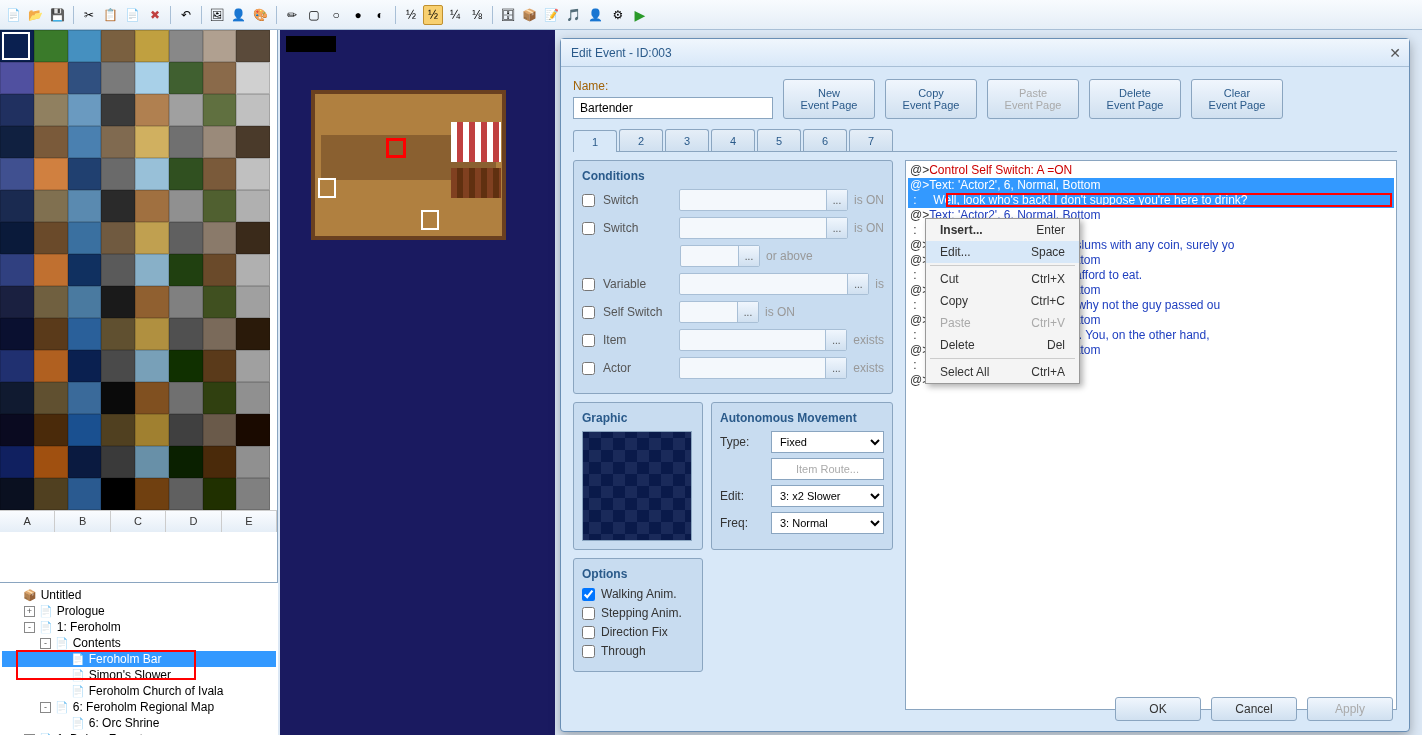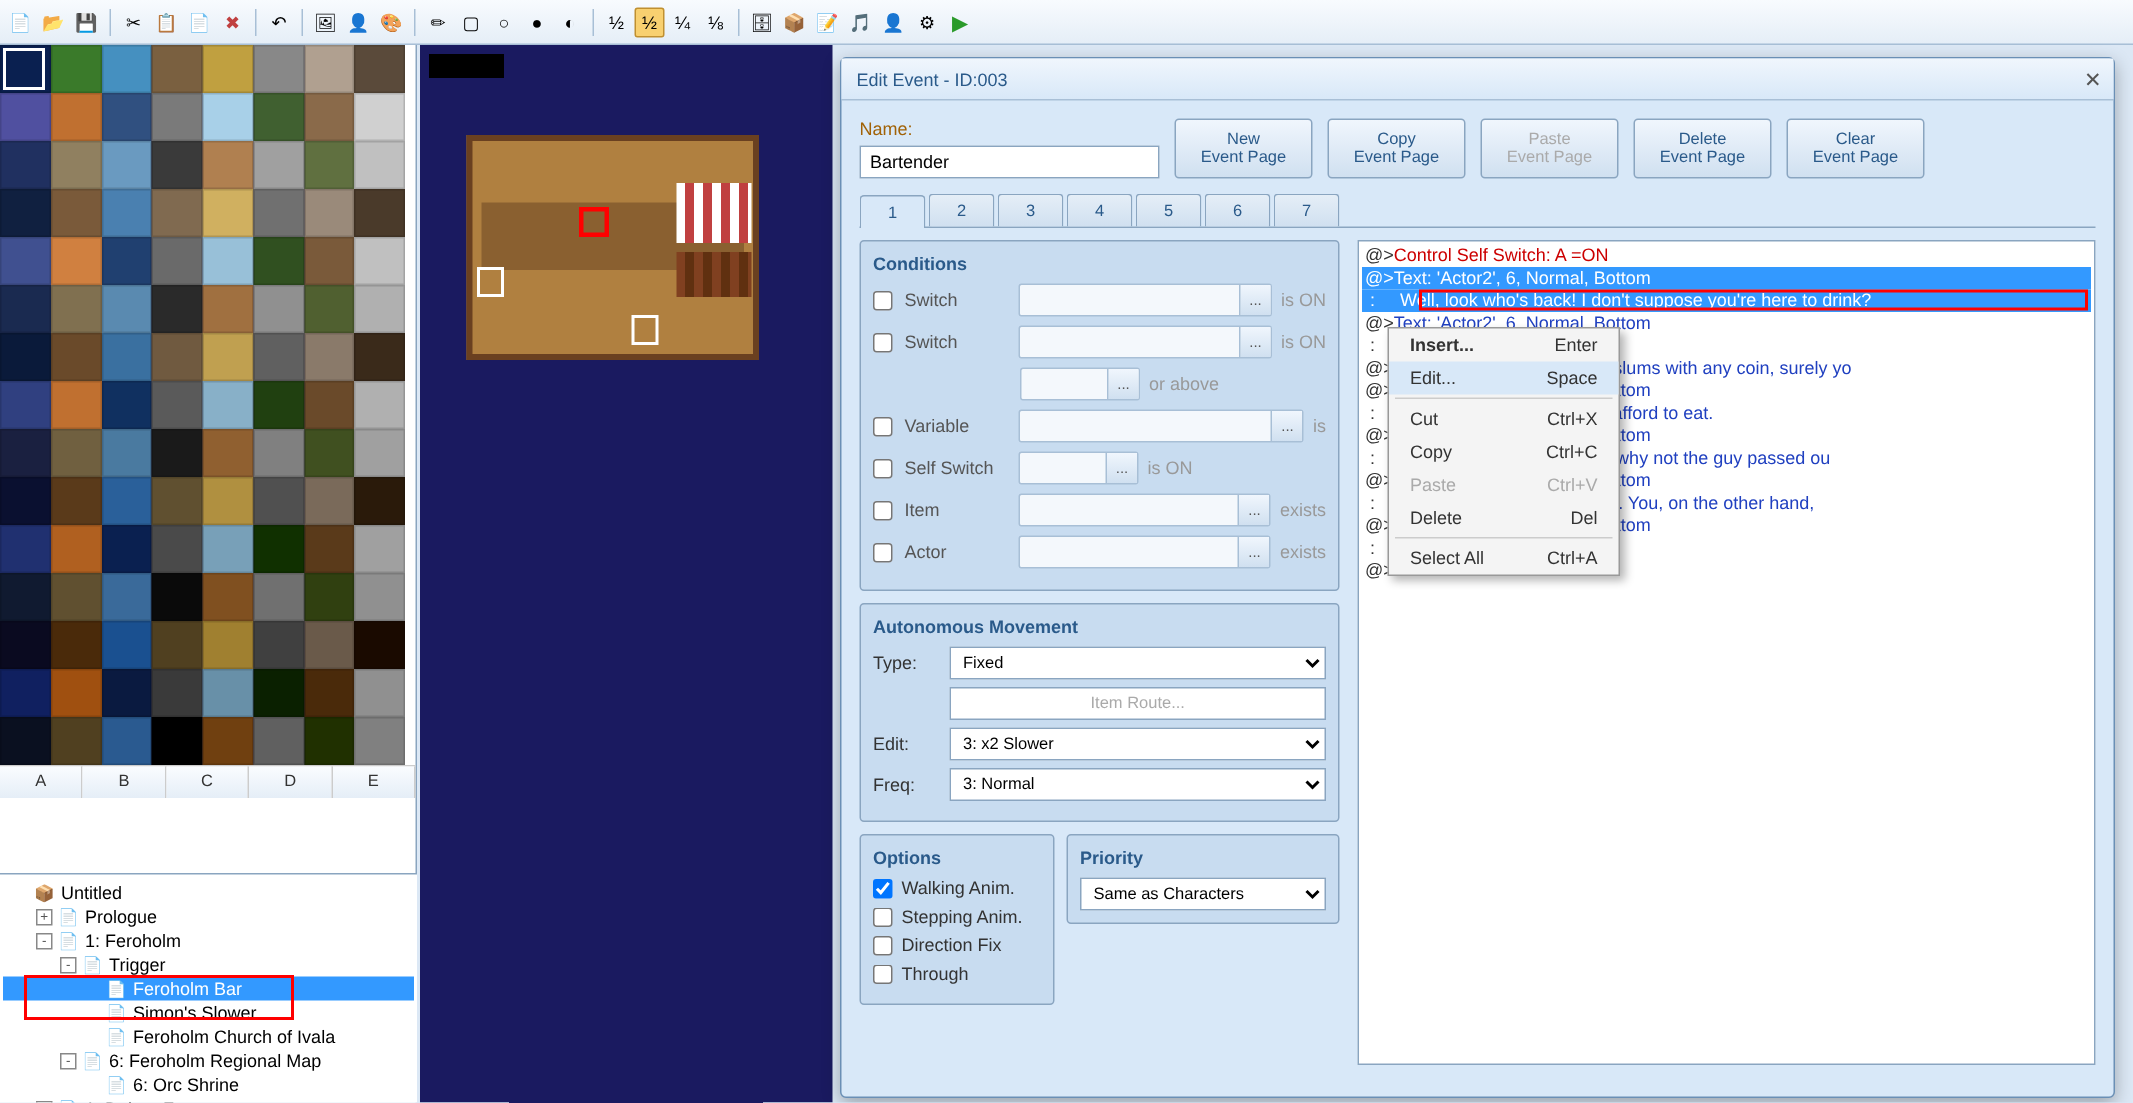--- a/index.html
+++ b/index.html
@@ -253,21 +253,21 @@
       <div class="tree-node">
         <span class="tree-indent" style="width: 16px;"></span>
         <span class="tree-exp">-</span>
         <span style="font-size: 11px;">📄</span>
         <span>1: Feroholm</span>
       </div>
       <div class="tree-node">
         <span class="tree-indent" style="width: 32px;"></span>
         <span class="tree-exp">-</span>
         <span style="font-size: 11px;">📄</span>
-        <span>Trigger</span>
+        <span>Contents</span>
       </div>
       <div class="tree-node sel" style="position: relative;">
         <span class="tree-indent" style="width: 48px;"></span>
         <span style="width: 11px;"></span>
         <span style="font-size: 11px;">📄</span>
         <span>Feroholm Bar</span>
         <div class="red-box" style="left: 14px; top: -1px; width: 180px; height: 30px; pointer-events: none;"></div>
       </div>
       <div class="tree-node">
         <span class="tree-indent" style="width: 48px;"></span>
@@ -387,20 +387,24 @@
               <span>exists</span>
             </div>
           <div class="cond-row">
               <input type="checkbox" style="">
               <span class="cond-label">Actor</span>
               <div class="cond-drop"></div>
               <span>exists</span>
             </div>
         </div>
         <div class="gh-split">
+          <div class="group" style="flex:0 0 130px">
+            <div class="group-title">Graphic</div>
+            <div class="graphic-box"></div>
+          </div>
           <div class="group" style="flex:1">
             <div class="group-title">Autonomous Movement</div>
             <div class="opt-row">
                 <span style="width:45px">Type:</span>
                 <select class="select" style="flex:1"><option>Fixed</option></select>
               </div>
             <div class="opt-row">
                 <span style="width:45px"></span>
                 <button class="select" style="flex:1;color:#aaa">Item Route...</button>
               </div>
@@ -428,24 +432,20 @@
             <div class="opt-row">
                 <input type="checkbox" style="">
                 <span>Direction Fix</span>
               </div>
             <div class="opt-row">
                 <input type="checkbox" style="">
                 <span>Through</span>
               </div>
           </div>
           <div style="flex:1;display:flex;flex-direction:column;gap:8px">
-            <div class="group">
-              <div class="group-title">Priority</div>
-              <select class="select" style="width:100%"><option>Same as Characters</option></select>
-            </div>
           </div>
         </div>
       </div>
       <div class="contents">
         <div class="contents-list" id="contents-list">
             <div class="cline"><span class="dark">@&gt;</span><span class="red">Control Self Switch: A =ON</span></div>
             <div class="cline sel"><span class="dark" style="color: rgb(255, 255, 255);">@&gt;</span><span class="blue" style="color: rgb(255, 255, 255);">Text: 'Actor2', 6, Normal, Bottom</span></div>
             <div class="cline sel" style="position: relative;"><span class="dark" style="color: rgb(255, 255, 255);"> :</span><span class="red" style="color: rgb(255, 255, 255);">     Well, look who's back! I don't suppose you're here to drink?</span><span style="position:absolute;left:38px;top:0;right:2px;height:14px;border:2px solid red;pointer-events:none"></span></div>
             <div class="cline"><span class="dark">@&gt;</span><span class="blue">Text: 'Actor2', 6, Normal, Bottom</span></div>
             <div class="cline"><span class="dark"> :</span><span class="blue">     ..., Bottom</span></div>
@@ -456,20 +456,25 @@
             <div class="cline"><span class="dark"> :</span><span class="blue">     lecture someone so much, why not the guy passed ou</span></div>
             <div class="cline"><span class="dark">@&gt;</span><span class="blue">Text: 'Actor2', 6, Normal, Bottom</span></div>
             <div class="cline"><span class="dark"> :</span><span class="blue">     inks he has to do to survive. You, on the other hand,</span></div>
             <div class="cline"><span class="dark">@&gt;</span><span class="blue">Text: 'Actor2', 6, Normal, Bottom</span></div>
             <div class="cline"><span class="dark"> :</span><span class="blue">     Buy a drink or get out!</span></div>
             <div class="cline"><span class="dark">@&gt;</span><span class="dark"></span></div>
           </div>
       </div>
     </div>
   </div>
+  <div class="dlg-buttons">
+    <div class="dlg-btn">OK</div>
+    <div class="dlg-btn">Cancel</div>
+    <div class="dlg-btn dis">Apply</div>
+  </div>
 </div>
 
 <div class="ctx-menu" id="ctx-menu">
     <div class="ctx-item">
       <span style="font-weight: bold;">Insert...</span>
       <span>Enter</span>
     </div>
     <div class="ctx-item hl">
       <span>Edit...</span>
       <span>Space</span>

